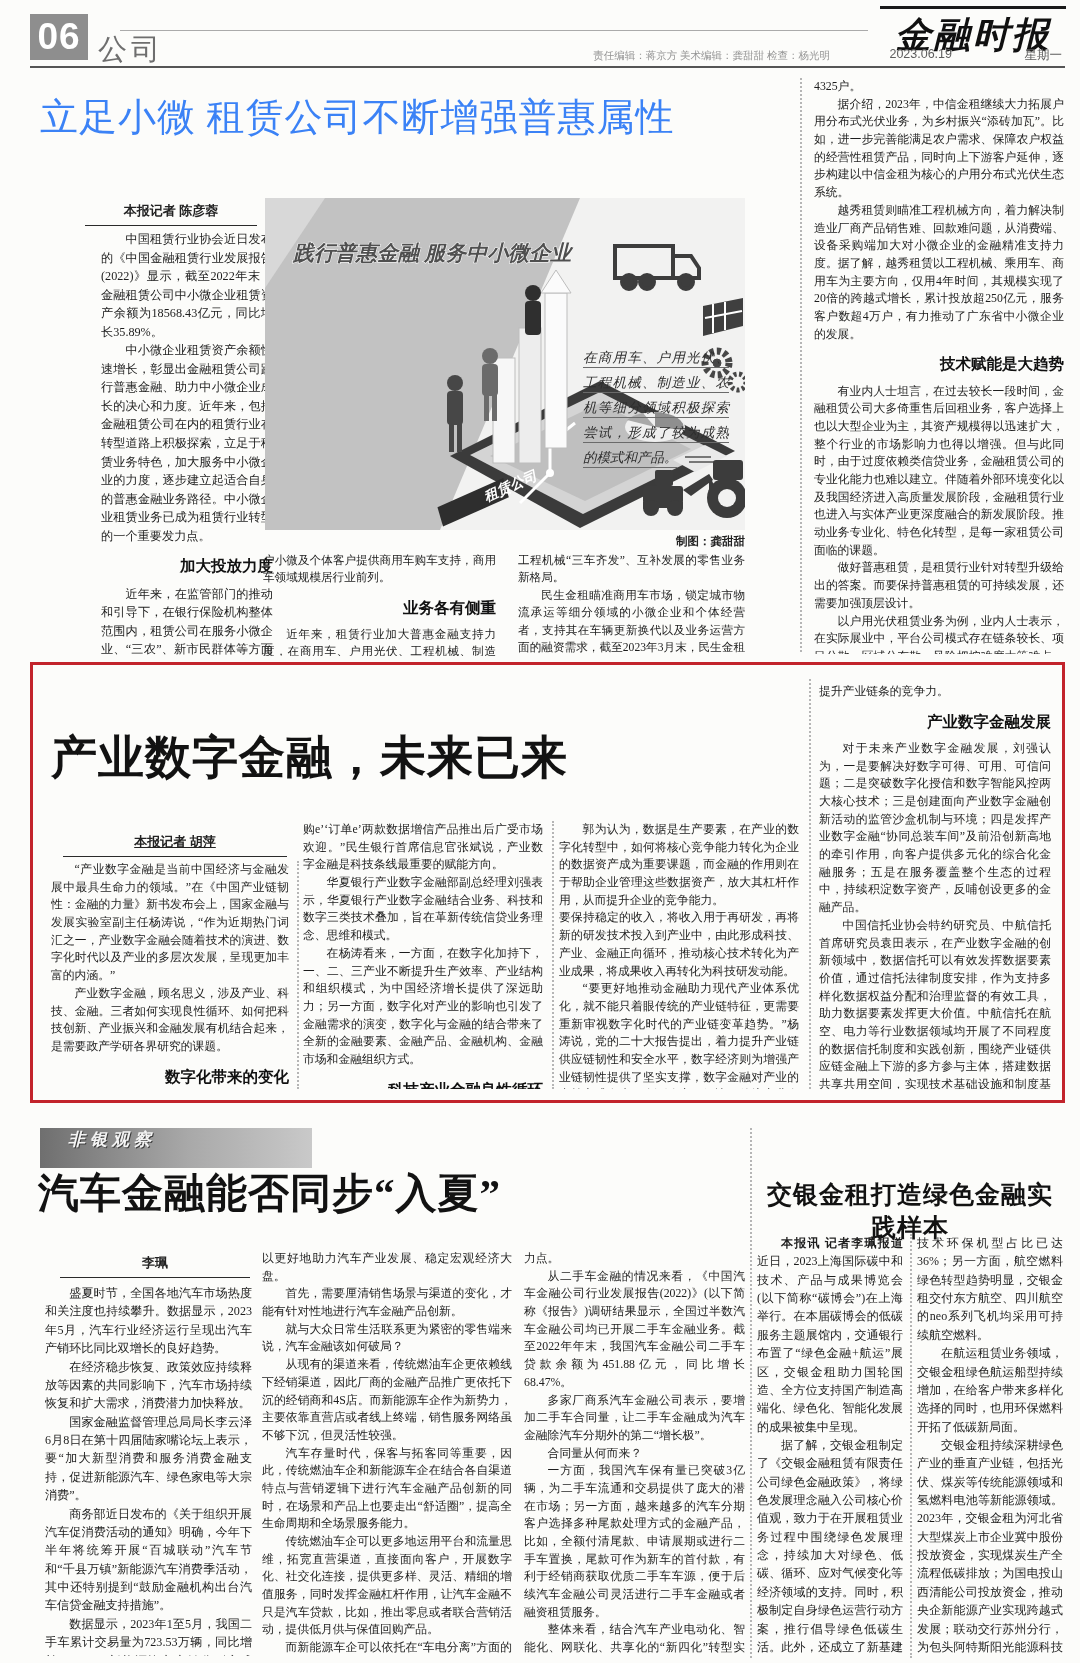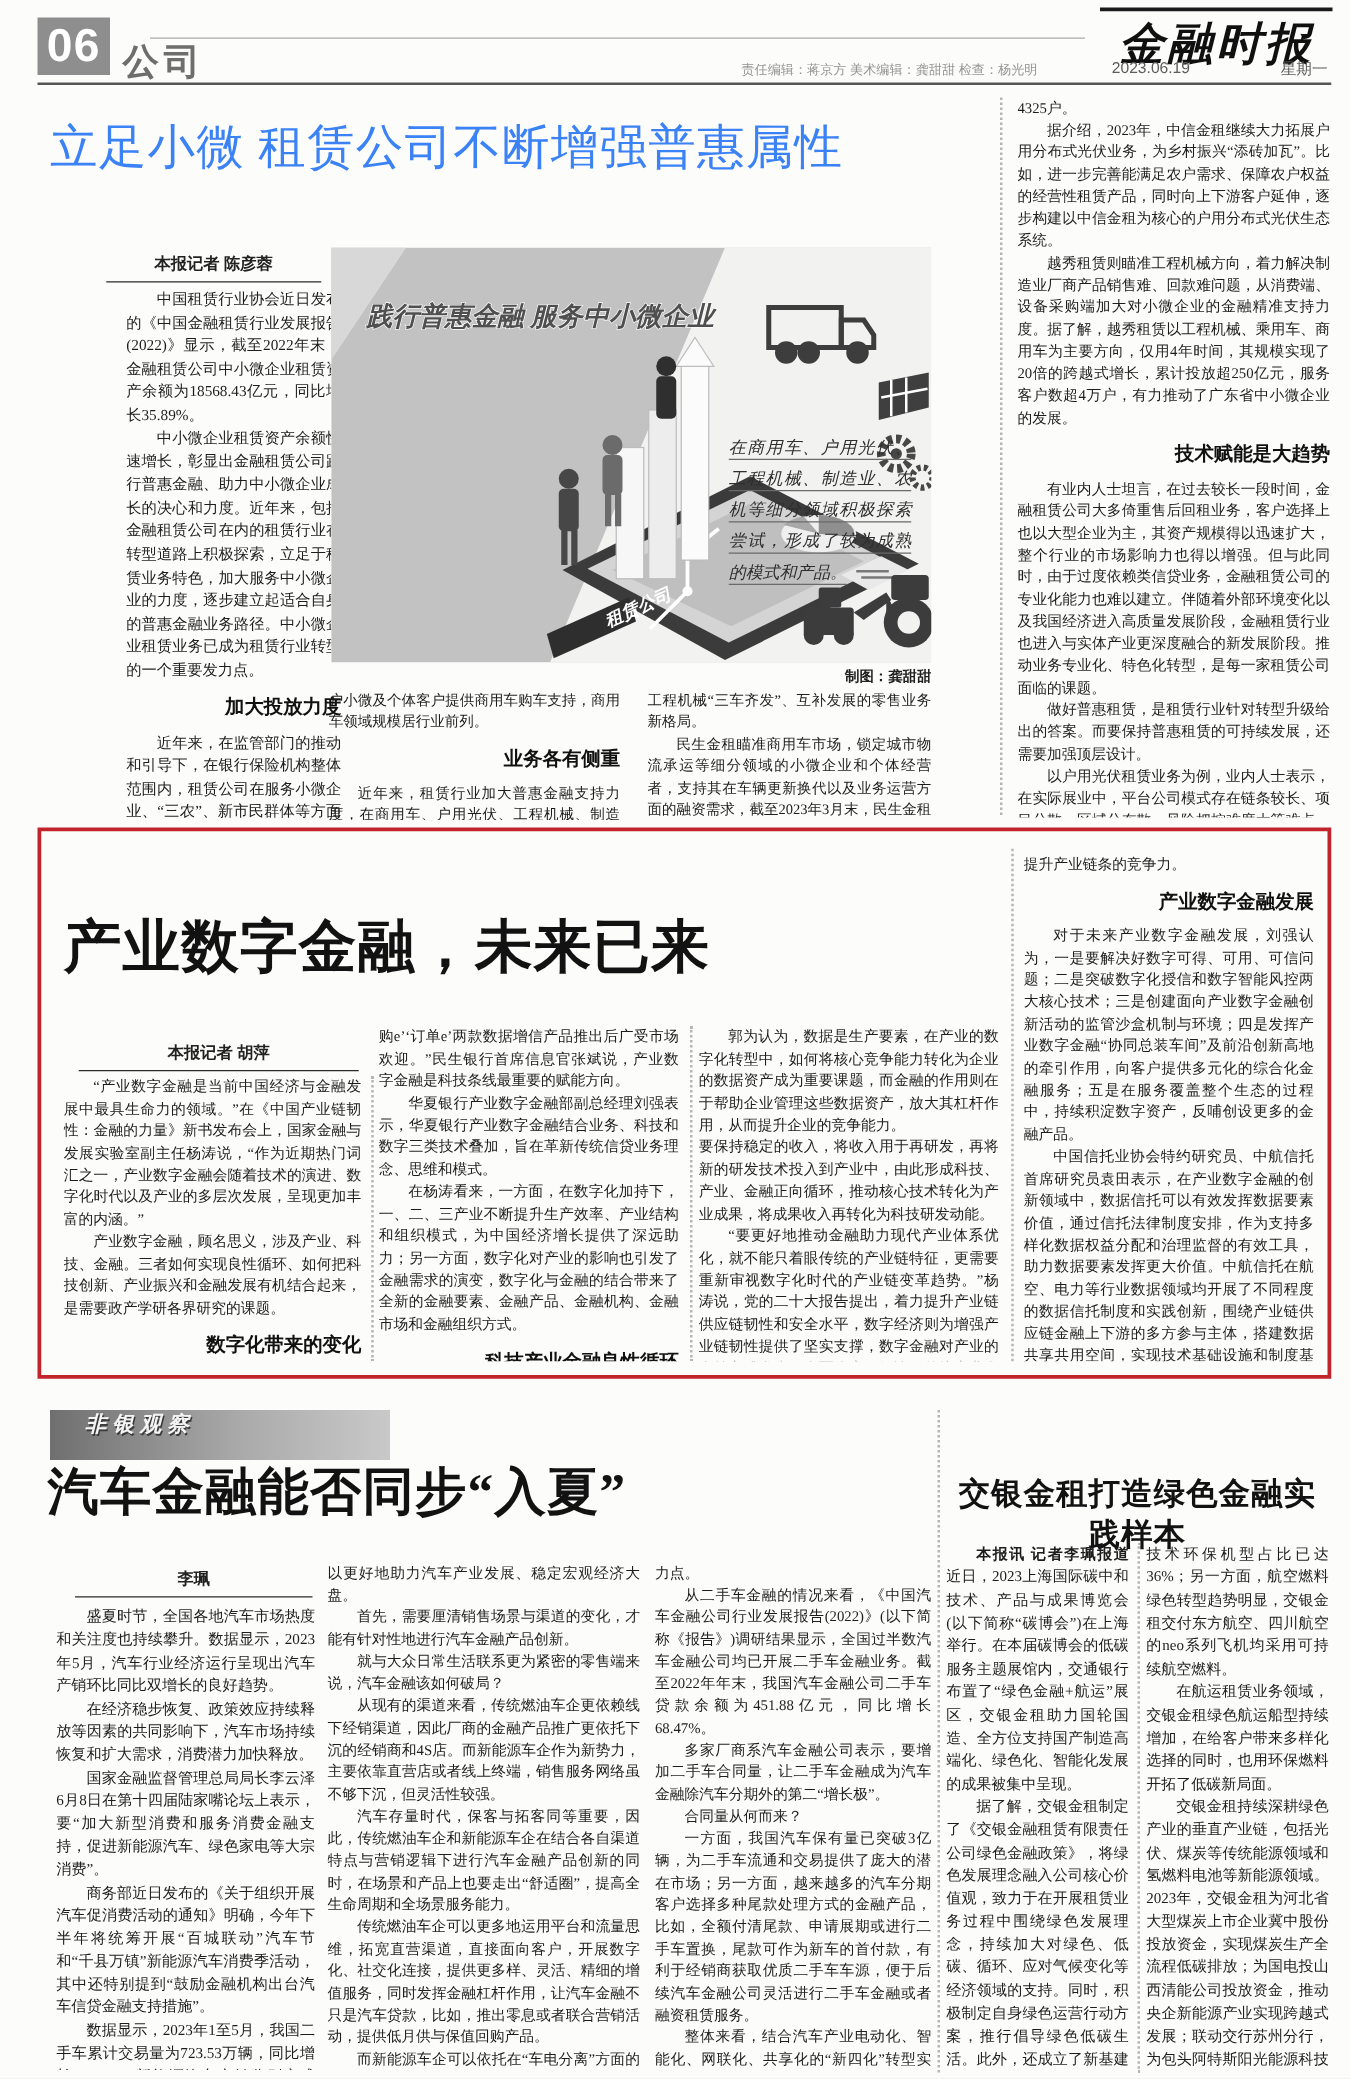--- a/index.html
+++ b/index.html
@@ -4,21 +4,21 @@
 <style>
   html,body{margin:0;padding:0;background:#e7e5e0;}
   #page{position:relative;width:1080px;height:1663px;margin:0 auto;background:#fcfcfa;overflow:hidden;
         font-family:"Liberation Serif","DejaVu Serif",serif;color:#1d1d1d;}
   .abs{position:absolute;}
   .rule{background:#555;height:1px;}
   .dotted-v{border-left:2px dotted #b5b5b5;width:0;}
   
   .pagenum{background:#8e8e8e;color:#fff;font-family:"Liberation Sans",sans-serif;font-weight:bold;
            font-size:37px;text-align:center;line-height:46px;letter-spacing:1px;}
-  .section-name{font-family:"Liberation Sans",sans-serif;font-size:29px;color:#6e6e6e;letter-spacing:4px;font-weight:bold;}
+  .section-name{font-family:"Liberation Sans",sans-serif;font-size:29px;color:#6e6e6e;letter-spacing:4px;}
   .masthead{font-size:36px;font-weight:bold;font-style:italic;letter-spacing:3px;color:#101010;
             transform:skewX(-6deg);white-space:nowrap;}
   .masthead-box{border-top:3px solid #1a1a1a;padding-top:2px;text-align:center;}
   .editors{font-family:"Liberation Sans",sans-serif;font-size:10.5px;color:#949494;white-space:nowrap;}
   .dateline{font-family:"Liberation Sans",sans-serif;font-size:12.5px;color:#5d5d5d;white-space:nowrap;}
   
   .headline1{font-size:38px;font-weight:400;letter-spacing:1px;color:#3b82f6;white-space:nowrap;}
   .headline2{font-size:46px;font-weight:900;letter-spacing:1px;color:#121212;white-space:nowrap;}
   .headline3{font-size:41px;font-weight:900;letter-spacing:1px;color:#121212;white-space:nowrap;}
   .headline4{font-size:25px;font-weight:900;color:#121212;text-align:center;letter-spacing:1px;}
@@ -185,21 +185,21 @@
       <h3 class="subhead">技术赋能是大趋势</h3>
       <p class="para">有业内人士坦言，在过去较长一段时间，金融租赁公司大多倚重售后回租业务，客户选择上也以大型企业为主，其资产规模得以迅速扩大，整个行业的市场影响力也得以增强。但与此同时，由于过度依赖类信贷业务，金融租赁公司的专业化能力也难以建立。伴随着外部环境变化以及我国经济进入高质量发展阶段，金融租赁行业也进入与实体产业更深度融合的新发展阶段。推动业务专业化、特色化转型，是每一家租赁公司面临的课题。</p>
       <p class="para">做好普惠租赁，是租赁行业针对转型升级给出的答案。而要保持普惠租赁的可持续发展，还需要加强顶层设计。</p>
       <p class="para">以户用光伏租赁业务为例，业内人士表示，在实际展业中，平台公司模式存在链条较长、项目分散、区域分布散、风险把控难度大等难点，也对租赁公司的风控能力提出更高要求。</p>
     </div>
 
   <div class="abs red-box" style="left:30px;top:662px;width:1029px;height:435px;">
 
     <div class="abs headline2" style="left:18px;top:62px;">产业数字金融，未来已来</div>
 
-    <div class="abs byline" style="left:30px;top:168px;width:224px;">本报记者 胡萍</div>
+    <div class="abs byline" style="left:30px;top:168px;width:224px;text-decoration:underline;">本报记者 胡萍</div>
 
     <div class="abs col fs118" style="left:18px;top:196px;width:238px;height:228px;">
         <p class="para">“产业数字金融是当前中国经济与金融发展中最具生命力的领域。”在《中国产业链韧性：金融的力量》新书发布会上，国家金融与发展实验室副主任杨涛说，“作为近期热门词汇之一，产业数字金融会随着技术的演进、数字化时代以及产业的多层次发展，呈现更加丰富的内涵。”</p>
         <p class="para">产业数字金融，顾名思义，涉及产业、科技、金融。三者如何实现良性循环、如何把科技创新、产业振兴和金融发展有机结合起来，是需要政产学研各界研究的课题。</p>
         <h3 class="subhead">数字化带来的变化</h3>
       </div>
 
     <div class="abs dotted-v" style="left:264px;top:196px;height:228px;"></div>
     <div class="abs col fs118" style="left:270px;top:156px;width:240px;height:268px;">
         <p class="para noindent">购e’‘订单e’两款数据增信产品推出后广受市场欢迎。”民生银行首席信息官张斌说，产业数字金融是科技条线最重要的赋能方向。</p>

